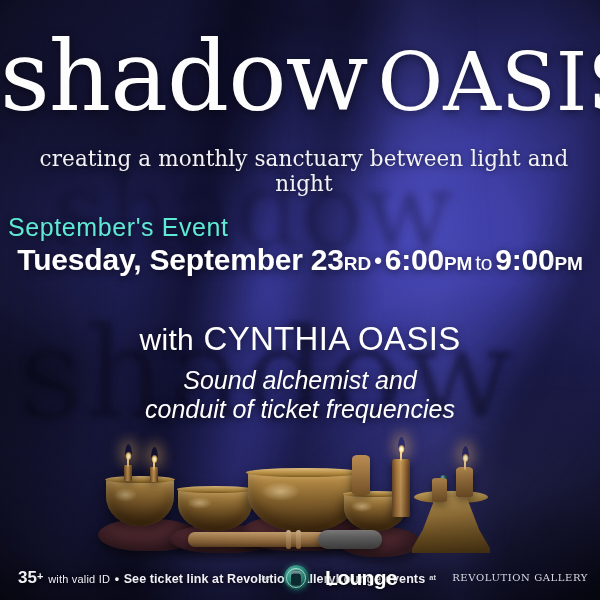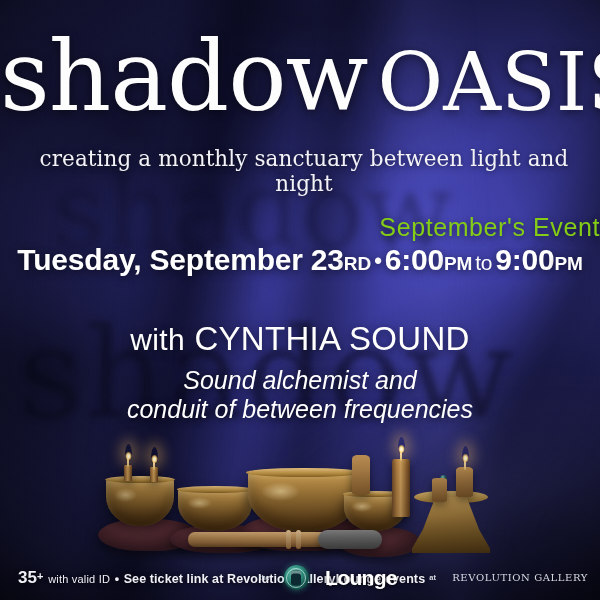--- a/index.html
+++ b/index.html
@@ -104,26 +104,26 @@
     position: absolute; top: 146px; left: 8px; right: 0;
     text-align: center;
     font-family: "DejaVu Serif", serif;
     font-size: 21.5px;
     color: #f2f2f7;
     letter-spacing: 0.1px;
     text-shadow: 0 1px 6px rgba(0,0,0,0.6);
   }
 
   .ev-month {
-    position: absolute; top: 213px; left: 0; right: 0;
-    text-align: right;
+    position: absolute; top: 213px; left: 8px; right: 0;
+    text-align: left;
     font-size: 25px;
     font-weight: 400;
     letter-spacing: 0.6px;
-    color: #84cc16;
+    color: #5eead4;
     text-shadow: 0 2px 7px rgba(0,0,0,0.55);
   }
   .ev-date {
     position: absolute; top: 243px; left: 0; right: 0;
     text-align: center;
     font-size: 30px;
     font-weight: 700;
     letter-spacing: -0.2px;
     color: #ffffff;
     white-space: nowrap;
@@ -400,25 +400,25 @@
 
     <div class="ev-month">September's Event</div>
 
     <div class="ev-date">
       <span>Tuesday, September 23</span><span class="sup">RD</span><span class="dot">•</span><span>6:00</span><span class="ampm">PM</span><span class="to">to</span><span>9:00</span><span class="ampm">PM</span>
     </div>
 
 
     <div class="sub-headline">
       <span class="with">with</span>
-      <span>CYNTHIA SOUND</span>
+      <span>CYNTHIA OASIS</span>
     </div>
 
     <div class="desc1">Sound alchemist  and</div>
-    <div class="desc2">conduit of between frequencies</div>
+    <div class="desc2">conduit of ticket frequencies</div>
 
     <div class="footer-note">
       <span class="age">35</span><span class="plus">+</span>
       <span class="small">with valid ID</span>
       <span class="main">•</span>
       <span class="main">See ticket link at RevolutionGalleryLounge/events</span>
     </div>
 
     <div class="logo">
       <span class="logo-the">the</span>

